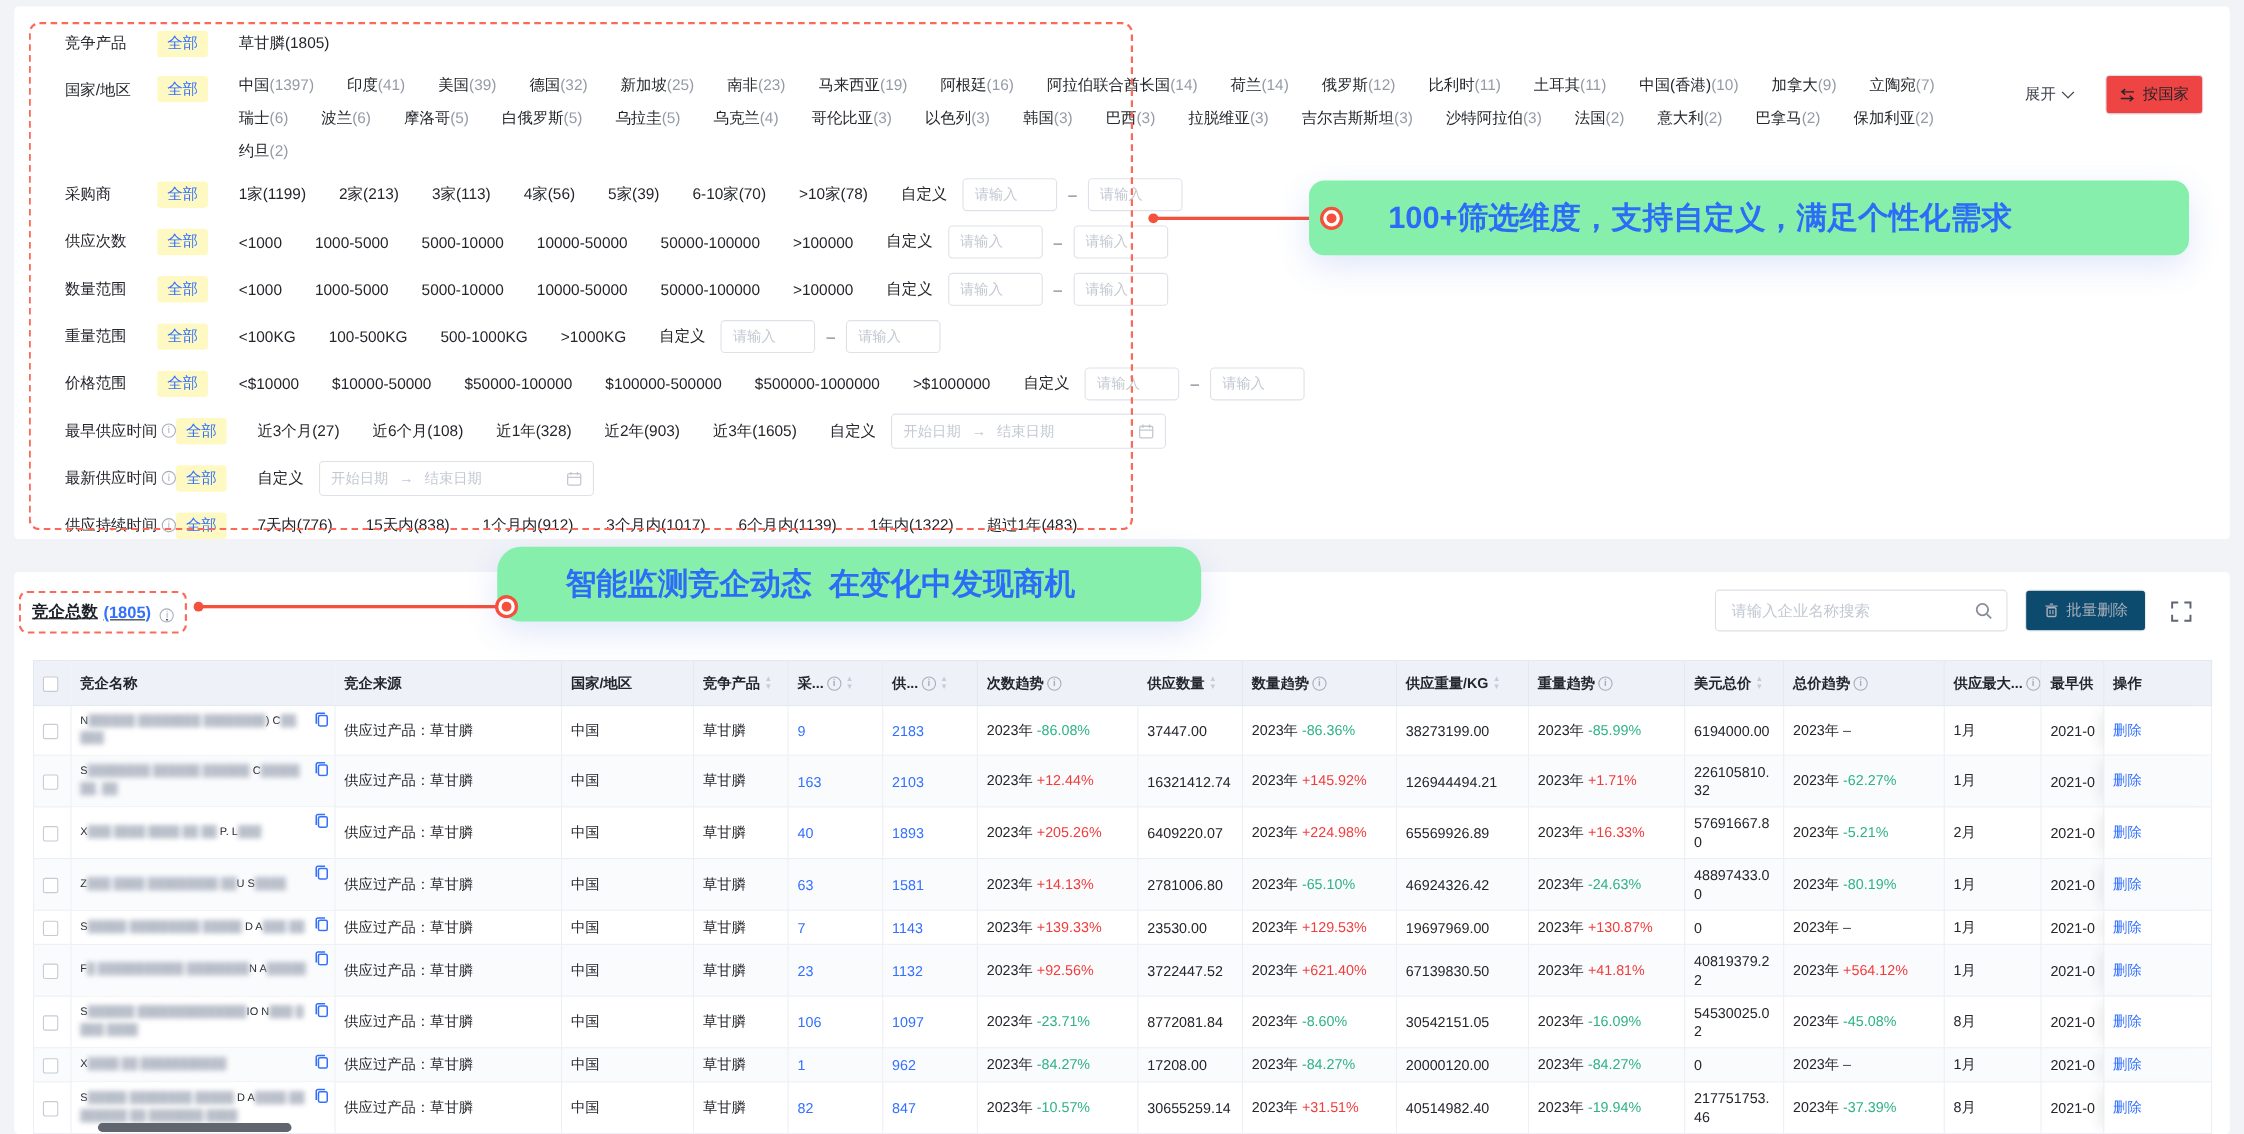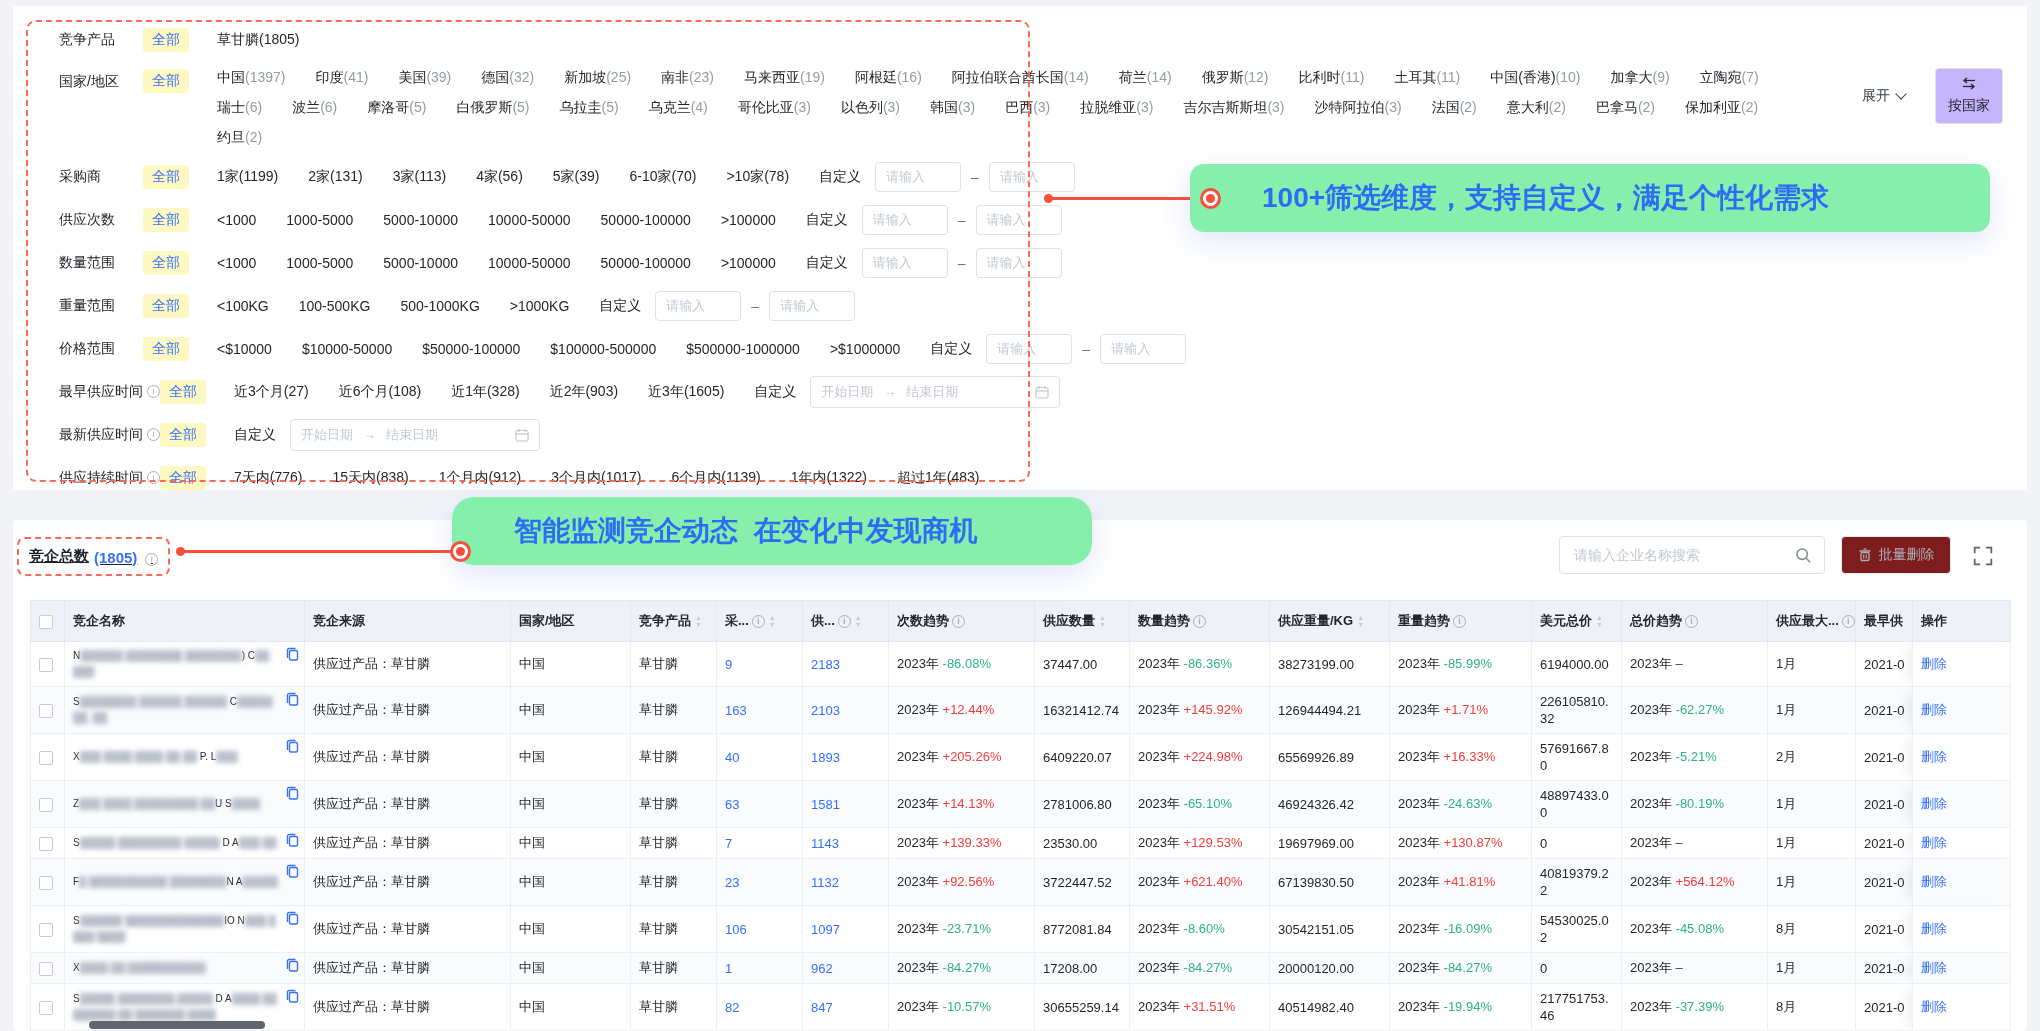--- a/index.html
+++ b/index.html
@@ -21,21 +21,21 @@
   .f-cnt{color:#959ba6;}
   .f-custom{margin-right:14px;white-space:nowrap;}
   .f-input{width:86px;height:30px;box-sizing:border-box;border:1px solid #dee1e8;border-radius:4px;padding:0 10px;font-size:13px;color:#23262b;outline:none;background:#fff;}
   .f-input::placeholder{color:#c3c8d2;}
   .f-sep{margin:0 10px;color:#6b7280;}
   .f-date{width:250px;height:32px;box-sizing:border-box;border:1px solid #dee1e8;border-radius:4px;display:flex;align-items:center;gap:10px;padding:0 10px;color:#c3c8d2;font-size:13px;background:#fff;}
   .f-date .cal{margin-left:auto;display:flex;}
   .expand-wrap{position:absolute;top:62px;right:24px;display:flex;align-items:center;gap:30px;font-size:14px;color:#3c414b;}
   .expand-lk{cursor:pointer;display:flex;align-items:center;}
   .chev{display:inline-block;width:7px;height:7px;border-right:1.5px solid #3c414b;border-bottom:1.5px solid #3c414b;transform:rotate(45deg);margin-left:7px;margin-top:-4px;}
-  .by-country{display:flex;align-items:center;gap:7px;border:1px solid #dde0e6;border-radius:4px;padding:8px 12px;background:#c4b5fd;cursor:pointer;color:#23262b;flex-direction:column;}
+  .by-country{display:flex;align-items:center;gap:7px;border:1px solid #dde0e6;border-radius:4px;padding:8px 12px;background:#ef4444;cursor:pointer;color:#23262b;}
   .dash-outline{position:absolute;left:13px;top:14px;width:1000px;height:458px;border:2px dashed #fb6a58;border-radius:10px;pointer-events:none;z-index:8;}
 
   
   .conn-dot{position:absolute;width:9px;height:9px;border-radius:50%;background:#f5503c;z-index:12;}
   .conn-line{position:absolute;height:3px;background:#f5503c;z-index:11;}
   .conn-target{position:absolute;width:21px;height:21px;box-sizing:border-box;border:3px solid #f5503c;border-radius:50%;background:#fff;z-index:14;}
   .conn-target::after{content:"";position:absolute;left:50%;top:50%;width:9px;height:9px;margin:-4.5px 0 0 -4.5px;border-radius:50%;background:#f5503c;}
   .ann-card{position:absolute;background:#86efac;box-shadow:0 10px 30px rgba(64,106,226,.16);display:flex;align-items:center;color:#2c6cf6;font-weight:700;z-index:13;}
   .n1.ann-card{left:1190px;top:164px;width:800px;height:68px;border-radius:14px;padding-left:72px;font-size:28px;box-sizing:border-box;}
   .n1.conn-dot{left:1044px;top:194px;}
@@ -46,21 +46,21 @@
   .n2.conn-line{left:180px;top:550px;width:278px;}
   .n2.conn-target{left:450px;top:541px;}
 
   
   .table-card{position:absolute;left:13px;top:520px;width:2014px;height:511px;background:#fff;border-radius:4px;overflow:hidden;}
   .total-badge{position:absolute;left:4px;top:17px;display:flex;align-items:flex-end;gap:5px;border:2px dashed #fb6a58;border-radius:8px;padding:8px 10px;font-size:15px;color:#1d2129;font-weight:700;text-decoration:underline;}
   .total-count{color:#3370ff;}
   .search-box{position:absolute;left:1546px;top:16px;width:266px;height:38px;box-sizing:border-box;border:1px solid #dde0e6;border-radius:4px;display:flex;align-items:center;padding:0 12px;background:#fff;}
   .search-box input{border:none;outline:none;flex:1;font-size:14px;color:#23262b;background:transparent;min-width:0;}
   .search-box input::placeholder{color:#c3c8d2;}
-  .bulk-btn{position:absolute;left:1828px;top:16px;width:110px;height:38px;box-sizing:border-box;background:#7f1d1d;border:1px solid #e8eaee;border-radius:4px;display:flex;align-items:center;justify-content:center;gap:7px;color:#a9aeb8;font-size:14px;}
+  .bulk-btn{position:absolute;left:1828px;top:16px;width:110px;height:38px;box-sizing:border-box;background:#0c4a6e;border:1px solid #e8eaee;border-radius:4px;display:flex;align-items:center;justify-content:center;gap:7px;color:#a9aeb8;font-size:14px;}
   .fs-btn{position:absolute;left:1960px;top:26px;width:20px;height:20px;cursor:pointer;}
   table.cmp{position:absolute;left:17px;top:80px;width:1980px;border-collapse:collapse;table-layout:fixed;font-size:13px;color:#23262b;}
   .cmp th{background:#eef1f7;height:40px;font-weight:700;text-align:left;padding:0 8px;border:1px solid #e4e8ef;white-space:nowrap;overflow:hidden;font-size:13px;}
   .cmp td{border:1px solid #edeff4;padding:6px 8px;vertical-align:middle;background:#fff;}
   .cmp tr.alt td{background:#fafbfd;}
   td.name-cell{position:relative;padding-right:24px;line-height:16px;word-break:break-all;font-size:10px;}
   .blur{color:#b9bfca;filter:blur(2.5px);}
   .copy-w{position:absolute;right:5px;top:5px;cursor:pointer;line-height:0;}
   .link{color:#3370ff;cursor:pointer;}
   .tr-y{color:#23262b;}
@@ -138,21 +138,21 @@
             <span class="f-opt"><span>约旦</span><span class="f-cnt">(2)</span></span>
           </div>
         </div>
         <div class="f-row">
           <div class="f-label">
             <span>采购商</span>
           </div>
           <span class="f-chip">全部</span>
           <div class="f-opts">
             <span class="f-opt">1家(1199)</span>
-            <span class="f-opt">2家(131)</span>
+            <span class="f-opt">2家(213)</span>
             <span class="f-opt">3家(113)</span>
             <span class="f-opt">4家(56)</span>
             <span class="f-opt">5家(39)</span>
             <span class="f-opt">6-10家(70)</span>
             <span class="f-opt">&gt;10家(78)</span>
           </div>
           <span class="f-custom">自定义</span>
           <input class="f-input" placeholder="请输入" style="">
           <span class="f-sep">–</span>
           <input class="f-input" placeholder="请输入" style="">

